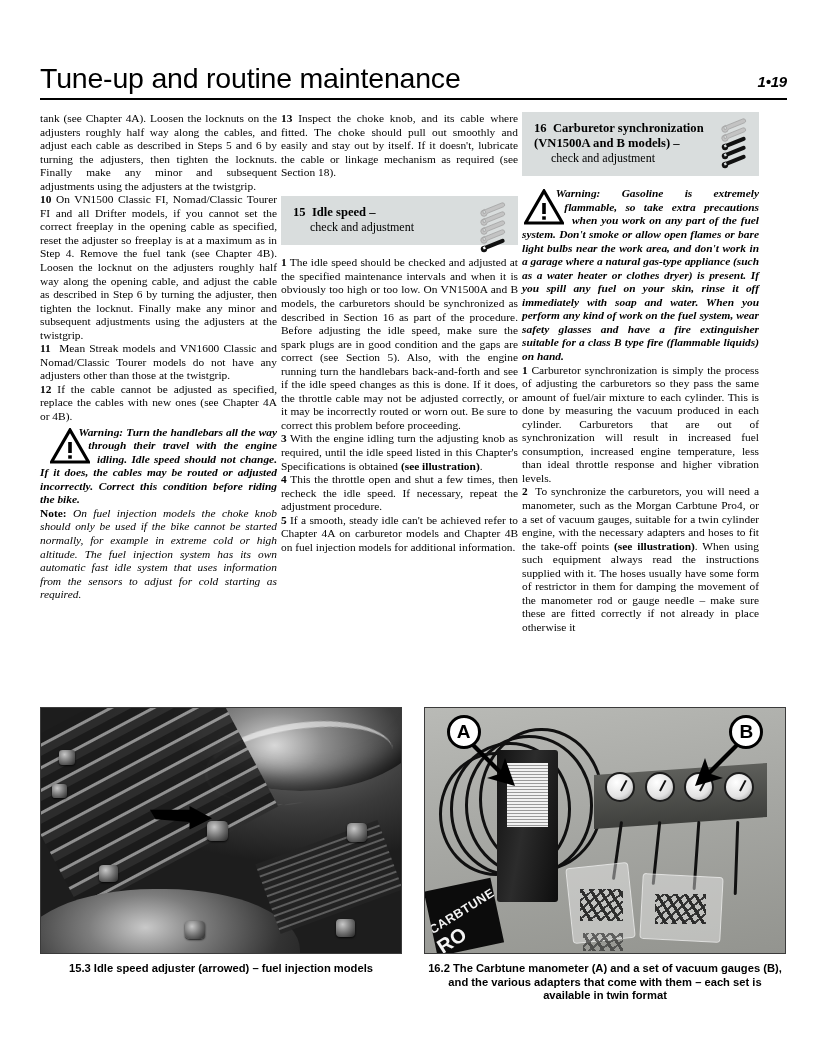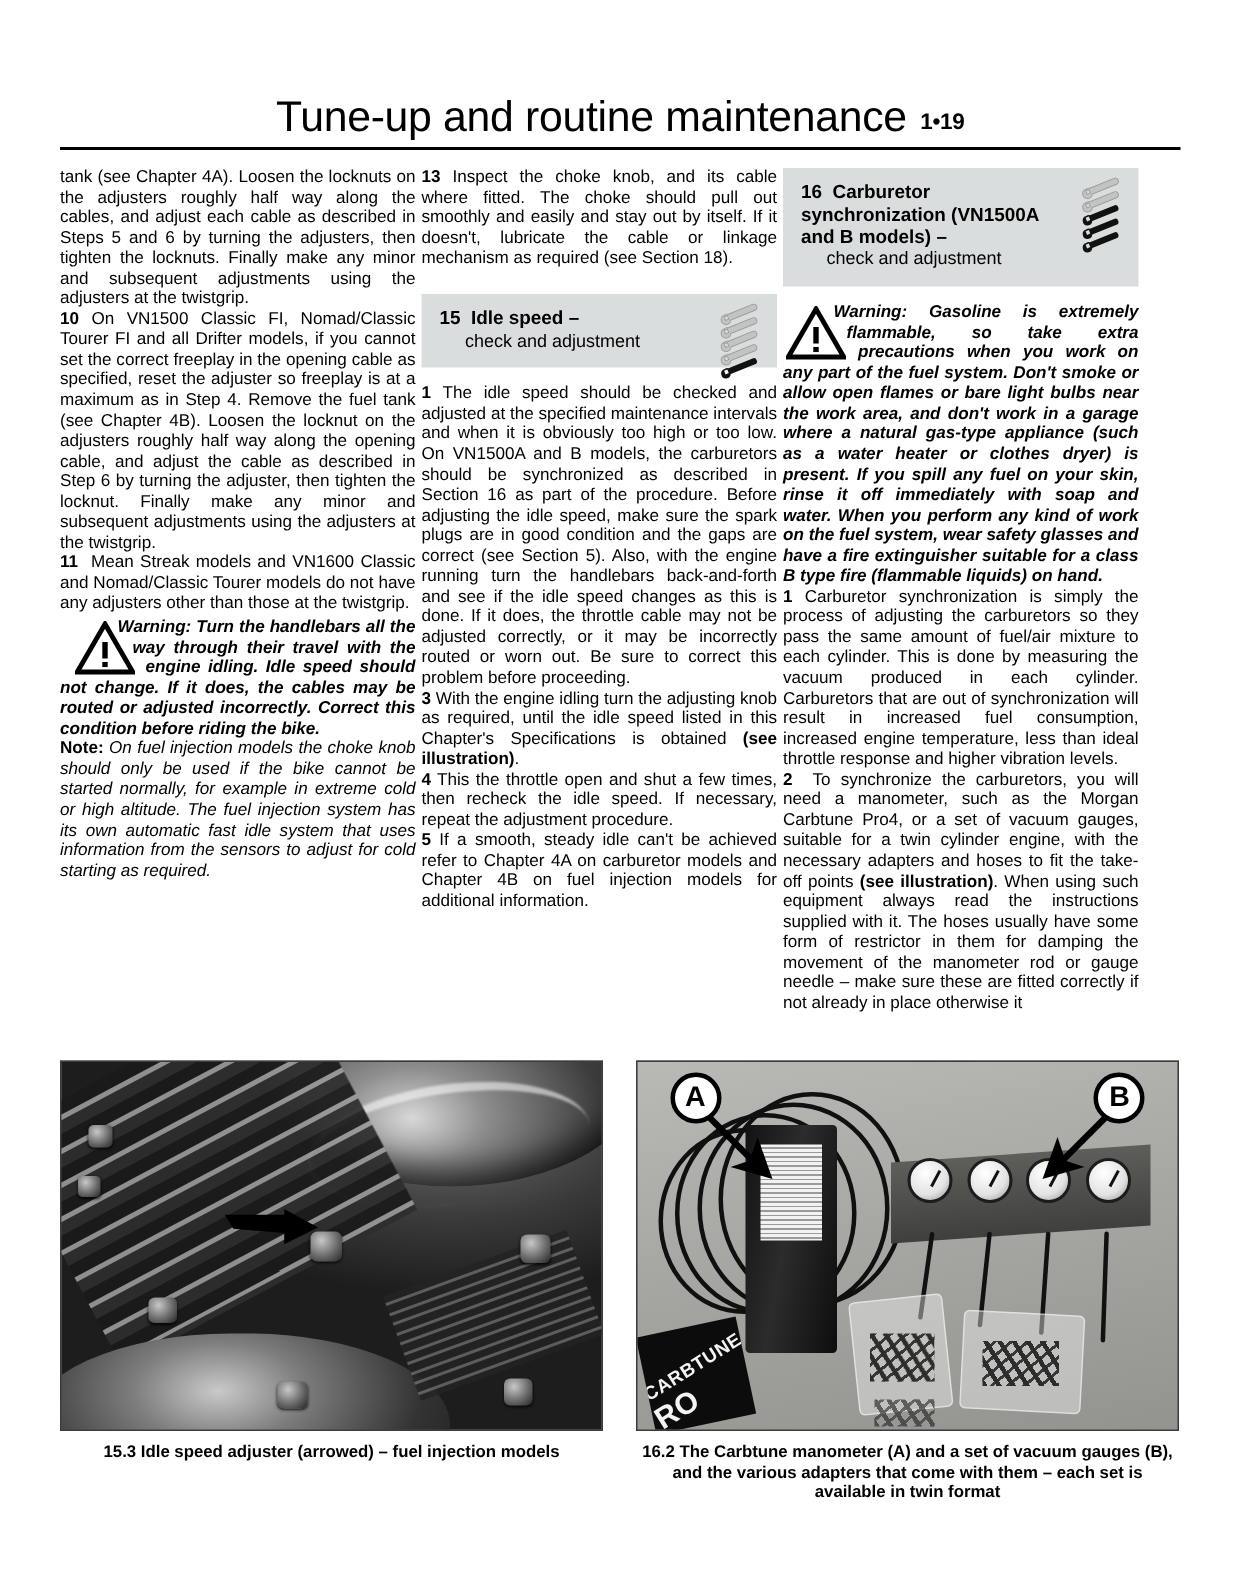--- a/index.html
+++ b/index.html
@@ -26,51 +26,53 @@
   .head-wrap {
     position: absolute;
     left: 40px;
     top: 64px;
     width: 747px;
     text-align: right;
   }
   .head-line {
     display: flex;
     align-items: baseline;
-    justify-content: center;
+    justify-content: space-between;
     gap: 9px;
   }
   .head-title {
     font-size: 28.5px;
     letter-spacing: -0.2px;
     line-height: 1;
     font-weight: 400;
   }
   .head-pageno {
     font-size: 15px;
     font-weight: 700;
     letter-spacing: -0.2px;
     position: relative;
     top: -1px;
+    font-style: italic;
   }
   .head-rule {
     margin-top: 5px;
     border-bottom: 2.2px solid #000;
     width: 100%;
   }
 
   
   .columns {
     position: absolute;
     left: 40px;
     top: 112px;
     width: 747px;
     height: 590px;
     display: flex;
     gap: 4px;
+    font-family: Liberation Serif, serif;
   }
   .col {
     width: 237px;
     position: relative;
   }
 
   p.body {
     margin: 0;
     font-size: 11.4px;
     line-height: 13.55px;
@@ -410,20 +412,21 @@
   <div class="columns">
 
     <div class="col">
 
       <p class="body">tank (see Chapter 4A). Loosen the locknuts on the adjusters roughly half way along the cables, and adjust each cable as described in Steps 5 and 6 by turning the adjusters, then tighten the locknuts. Finally make any minor and subsequent adjustments using the adjusters at the twistgrip.</p>
 
       <p class="body"><span class="num">10</span> <span>On VN1500 Classic FI, Nomad/Classic Tourer FI and all Drifter models, if you cannot set the correct freeplay in the opening cable as specified, reset the adjuster so freeplay is at a maximum as in Step 4. Remove the fuel tank (see Chapter 4B). Loosen the locknut on the adjusters roughly half way along the opening cable, and adjust the cable as described in Step 6 by turning the adjuster, then tighten the locknut. Finally make any minor and subsequent adjustments using the adjusters at the twistgrip.</span></p>
 
       <p class="body"><span class="num">11</span>&nbsp; <span>Mean Streak models and VN1600 Classic and Nomad/Classic Tourer models do not have any adjusters other than those at the twistgrip.</span></p>
 
+      <p class="body"><span class="num">12</span> <span>If the cable cannot be adjusted as specified, replace the cables with new ones (see Chapter 4A or 4B).</span></p>
 
       <div class="warning">
         <span class="tri">
           <svg viewBox="0 0 40 36" aria-hidden="true">
             <path d="M20 2 L38.5 34 L1.5 34 Z" fill="none" stroke="#000" stroke-width="3.2" stroke-linejoin="miter"></path>
             <rect x="18.2" y="14" width="3.6" height="11" fill="#000"></rect>
             <rect x="18.2" y="27.3" width="3.6" height="3.4" fill="#000"></rect>
           </svg>
         </span>
         <span>Warning: Turn the handlebars all the way through their travel with the engine idling. Idle speed should not change. If it does, the cables may be routed or adjusted incorrectly. Correct this condition before riding the bike.</span>

